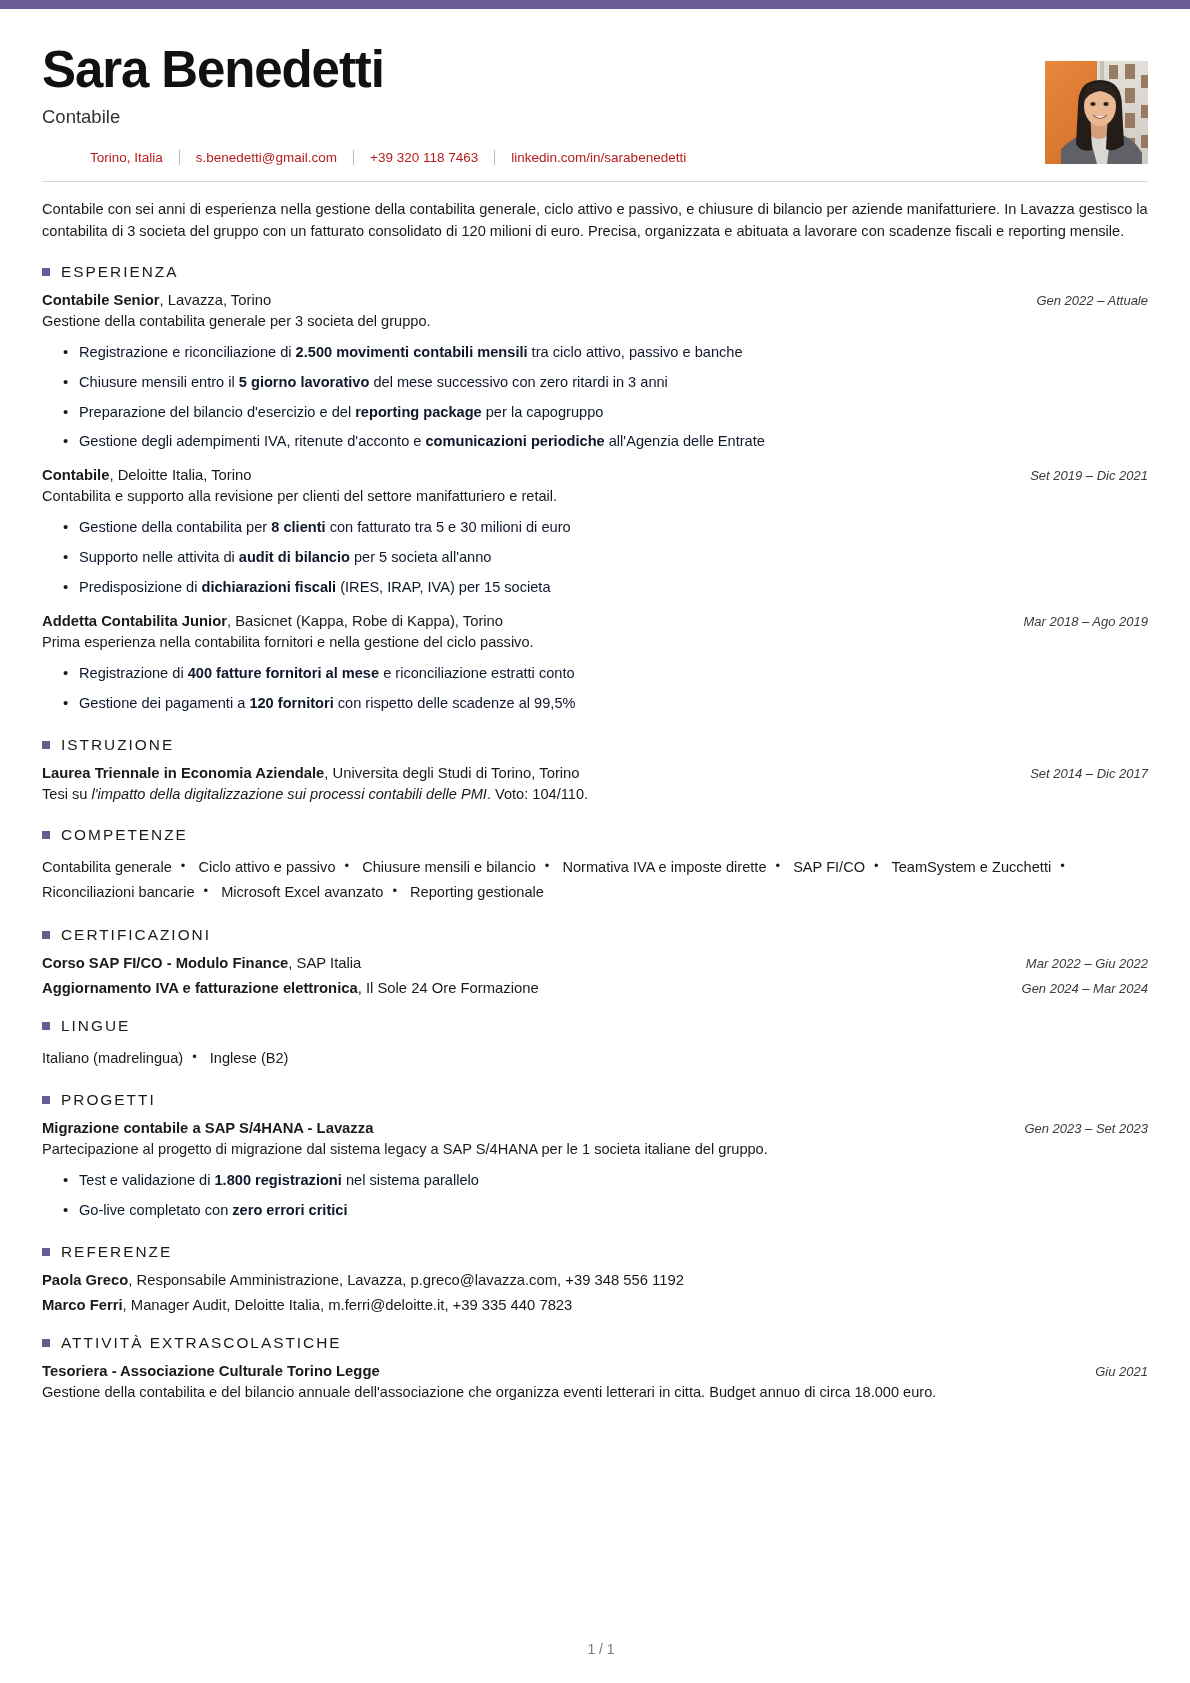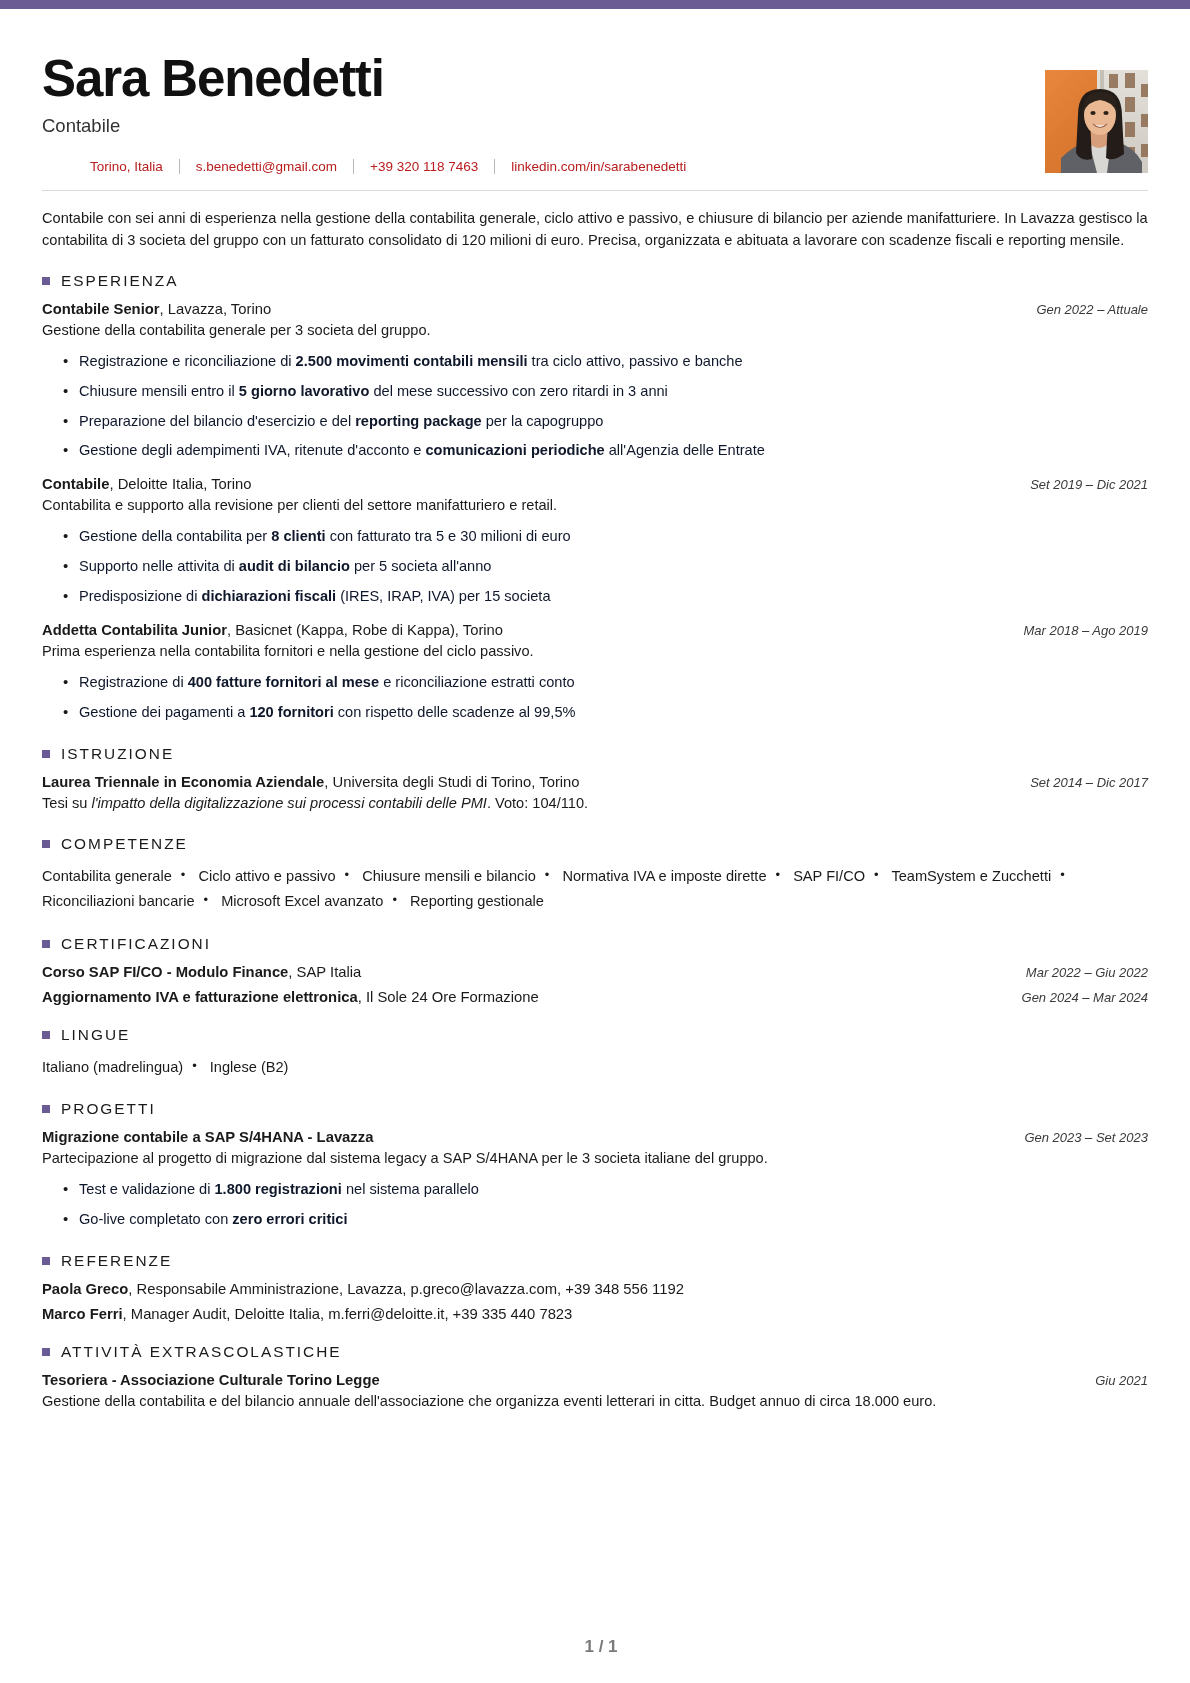--- a/index.html
+++ b/index.html
@@ -14,21 +14,21 @@
     color: #1a1a1a;
     position: relative;
     overflow: hidden;
   }
   .top-bar {
     height: 9px;
     background: #6b5b95;
     width: 100%;
   }
   .page {
-    padding: 17px 42px;
+    padding: 8px 42px;
     box-sizing: border-box;
   }
   
   .header {
     display: flex;
     align-items: flex-start;
     justify-content: space-between;
     padding-top: 26px;
   }
   .header-left { flex: 1 1 auto; min-width: 0; }
@@ -182,23 +182,22 @@
   .row-line:last-child { margin-bottom: 0; }
   .row-text { flex: 1 1 auto; color: #1a1a1a; }
   .row-text b { font-weight: bold; }
   
   .footer {
     position: absolute;
     left: 12px;
     right: 0;
     bottom: 26px;
     text-align: center;
-    font-size: 17px;
+    font-size: 14px;
     color: #7a7a7a;
-    font-weight: bold;
   }
 </style>
 </head>
 <body>
 
 <div class="top-bar"></div>
 
 <div class="page">
 
   <div class="header">
@@ -376,21 +375,21 @@
   <div class="section">
     <div class="section-header">
       <span class="section-bullet"></span>
       <span class="section-title">PROGETTI</span>
     </div>
     <div class="entry">
       <div class="entry-head">
         <div class="entry-title"><b>Migrazione contabile a SAP S/4HANA - Lavazza</b></div>
         <div class="entry-date">Gen 2023 – Set 2023</div>
       </div>
-      <div class="entry-sub">Partecipazione al progetto di migrazione dal sistema legacy a SAP S/4HANA per le 3 societa italiane del gruppo.</div>
+      <div class="entry-sub">Partecipazione al progetto di migrazione dal sistema legacy a SAP S/4HANA per le 1 societa italiane del gruppo.</div>
       <ul class="bullets">
         <li><span>Test e validazione di </span><b>1.800 registrazioni</b><span> nel sistema parallelo</span></li>
         <li><span>Go-live completato con </span><b>zero errori critici</b><span></span></li>
       </ul>
     </div>
   </div>
 
   <div class="section">
     <div class="section-header">
       <span class="section-bullet"></span>

